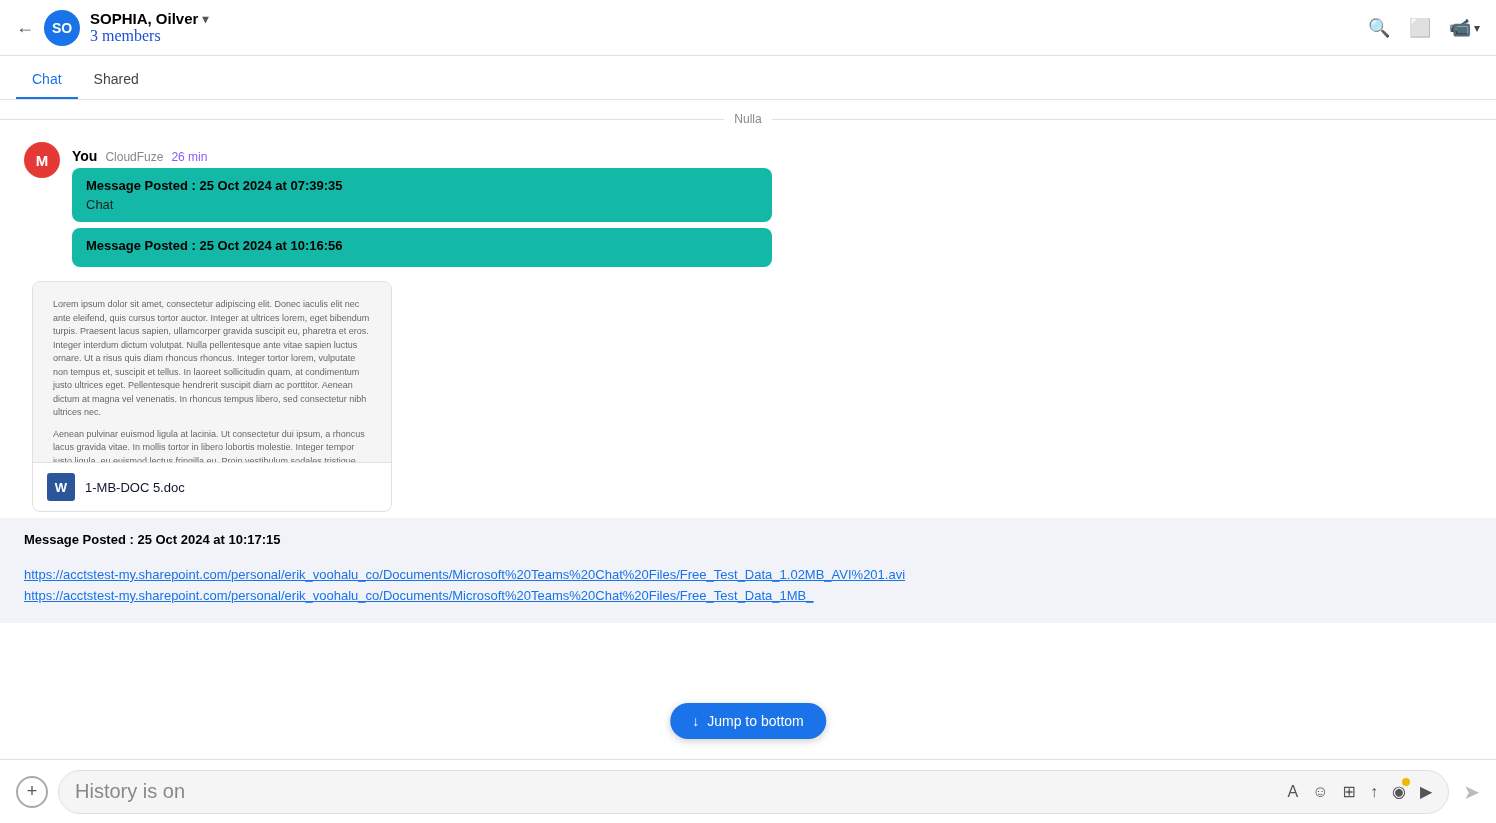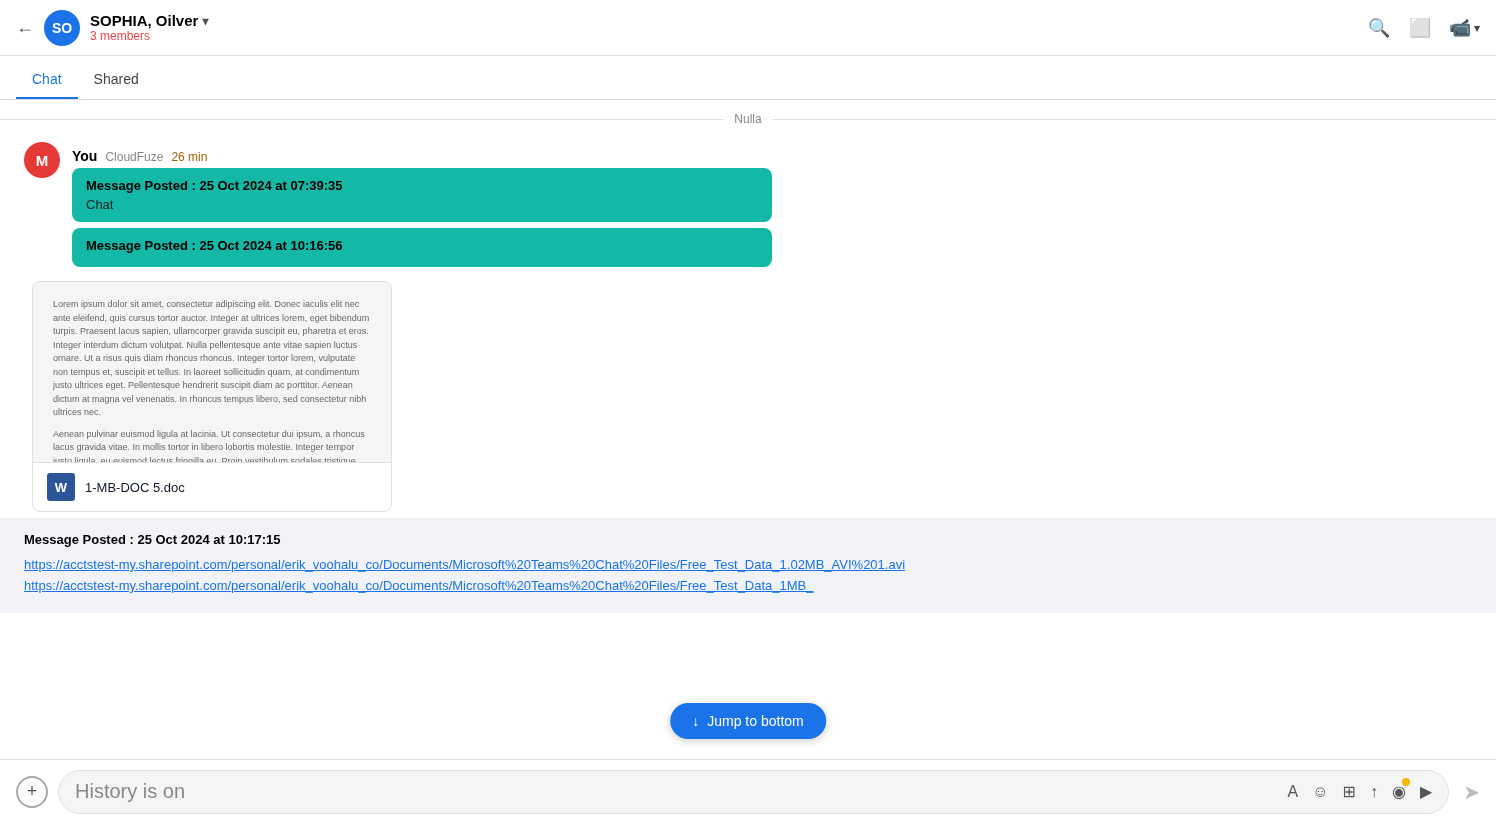--- a/index.html
+++ b/index.html
@@ -50,22 +50,23 @@
       font-size: 15px;
       display: flex;
       align-items: center;
       gap: 4px;
     }
     .header-name .chevron {
       font-size: 12px;
       color: #555;
     }
     .header-members {
-      font-size: 12px;
-      color: #ef4444;
+      font-size: 16px;
+      color: #1d4ed8;
+      font-family: Liberation Serif, serif;
     }
     .header-actions {
       display: flex;
       align-items: center;
       gap: 18px;
     }
     .header-icon {
       font-size: 18px;
       color: #444;
       cursor: pointer;
@@ -161,21 +162,21 @@
       font-weight: 600;
       font-size: 14px;
     }
     .source-tag {
       font-size: 12px;
       color: #888;
       margin-top: 8px;
     }
     .time-tag {
       font-size: 12px;
-      color: #a16207;
+      color: #8b5cf6;
     }
 
     
     .bubble {
       background: #14b8a6;
       border-radius: 8px;
       padding: 10px 14px;
       margin-bottom: 6px;
       max-width: 700px;
       font-size: 13px;
@@ -409,21 +410,21 @@
       <p>Lorem ipsum dolor sit amet, consectetur adipiscing elit. Donec iaculis elit nec ante eleifend, quis cursus tortor auctor. Integer at ultrices lorem, eget bibendum turpis. Praesent lacus sapien, ullamcorper gravida suscipit eu, pharetra et eros. Integer interdum dictum volutpat. Nulla pellentesque ante vitae sapien luctus ornare. Ut a risus quis diam rhoncus rhoncus. Integer tortor lorem, vulputate non tempus et, suscipit et tellus. In laoreet sollicitudin quam, at condimentum justo ultrices eget. Pellentesque hendrerit suscipit diam ac porttitor. Aenean dictum at magna vel venenatis. In rhoncus tempus libero, sed consectetur nibh ultrices nec.</p>
       <p>Aenean pulvinar euismod ligula at lacinia. Ut consectetur dui ipsum, a rhoncus lacus gravida vitae. In mollis tortor in libero lobortis molestie. Integer tempor justo ligula, eu euismod lectus fringilla eu. Proin vestibulum sodales tristique. Pellentesque pretium, nibh at aliquet scelerisque, felis nulla lobortis tellus, ut tristique libero ipsum a leo. Nulla mauris turpis, feugiat eu lacus eu, eleifend malesuada lorem. Praesent quis justo ligula. Cras quam risus, ultricies at odio accumsan, maximus eleifend justo. Sed sed convallis elit. In finibus congue mauris at venenatis. Praesent pellentesque lacus eros, nec auctor neque semper eget. Sed vehicula ornare efficitur. Donec magna felis, ullamcorper et euismod eget, facilisis sed nibh.</p>
     </div>
     <div class="file-info">
       <div class="word-icon">W</div>
       <span class="file-name">1-MB-DOC 5.doc</span>
     </div>
   </div>
 
   <div class="message-block-full">
-    <div class="bubble-title" style="margin-bottom:10px;">Message Posted : 25 Oct 2024 at 10:17:15</div>
+    <div class="bubble-title" style="margin-bottom:20px;">Message Posted : 25 Oct 2024 at 10:17:15</div>
     <a class="link-url" href="#">https://acctstest-my.sharepoint.com/personal/erik_voohalu_co/Documents/Microsoft%20Teams%20Chat%20Files/Free_Test_Data_1.02MB_AVI%201.avi</a>
     <a class="link-url" href="#">https://acctstest-my.sharepoint.com/personal/erik_voohalu_co/Documents/Microsoft%20Teams%20Chat%20Files/Free_Test_Data_1MB_</a>
   </div>
 
   <button class="jump-bottom">
     <span>↓</span>
     <span>Jump to bottom</span>
   </button>
 
 </div>

